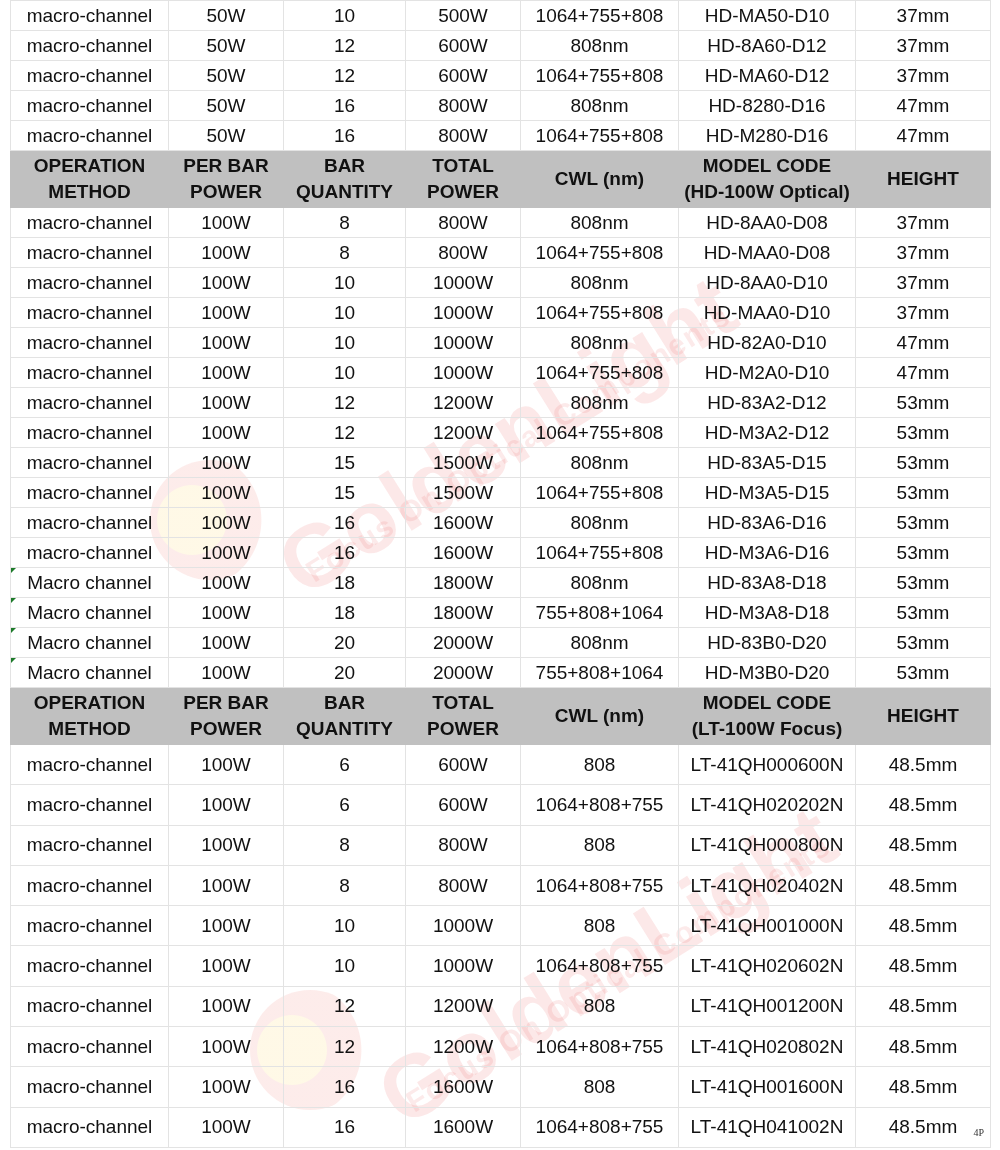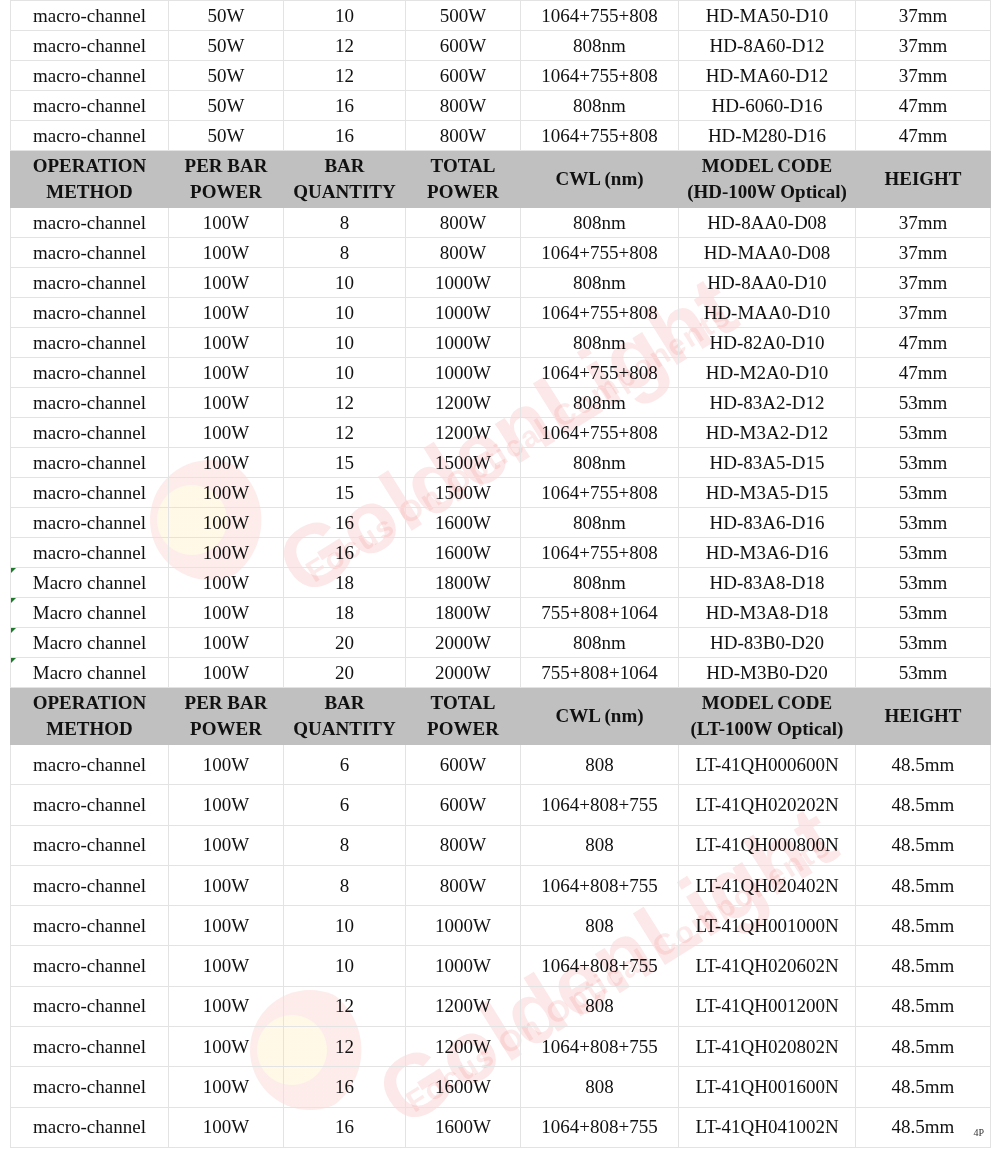--- a/index.html
+++ b/index.html
@@ -1,19 +1,19 @@
 <!DOCTYPE html>
 <html><head>
 <meta charset="utf-8">
 <style>
   html, body { margin: 0; padding: 0; background: #ffffff; }
   body { width: 1000px; height: 1150px; position: relative; overflow: hidden;
          font-family: "Liberation Sans", sans-serif; color: #111; }
   .sheet { position: absolute; left: 10px; top: 0; width: 980px; }
-  table { border-collapse: collapse; width: 980px; table-layout: fixed; font-family: Liberation Serif, serif; }
+  table { border-collapse: collapse; width: 980px; table-layout: fixed; }
   col.c1 { width: 158px; } col.c2 { width: 115px; } col.c3 { width: 122px; }
   col.c4 { width: 115px; } col.c5 { width: 158px; } col.c6 { width: 177px; } col.c7 { width: 135px; }
   td { border: 1px solid #e3e3e3; text-align: center; vertical-align: middle;
        font-size: 19px; padding: 0; white-space: nowrap; position: relative; }
   tr.r30 td { height: 29px; }
   tr.r40 td { height: 39.3px; }
   tr.hdr td { background: #c0c0c0; font-weight: bold; font-size: 19px; line-height: 26px;
               height: 56px; border-color: #c0c0c0; }
   .tick { position: absolute; left: 0; top: 0; width: 0; height: 0;
           border-top: 5px solid #1d7a2a; border-right: 5px solid transparent; }
@@ -79,21 +79,21 @@
           <td>1064+755+808</td>
           <td>HD-MA60-D12</td>
           <td>37mm</td>
         </tr>
         <tr class="r30">
           <td>macro-channel</td>
           <td>50W</td>
           <td>16</td>
           <td>800W</td>
           <td>808nm</td>
-          <td>HD-6060-D16</td>
+          <td>HD-8280-D16</td>
           <td>47mm</td>
         </tr>
         <tr class="r30">
           <td>macro-channel</td>
           <td>50W</td>
           <td>16</td>
           <td>800W</td>
           <td>1064+755+808</td>
           <td>HD-M280-D16</td>
           <td>47mm</td>
@@ -285,21 +285,21 @@
             <div>BAR</div>
             <div>QUANTITY</div>
           </td>
       <td>
             <div>TOTAL</div>
             <div>POWER</div>
           </td>
       <td>CWL (nm)</td>
       <td>
             <div>MODEL CODE</div>
-            <div>(LT-100W Optical)</div>
+            <div>(LT-100W Focus)</div>
           </td>
       <td>HEIGHT</td>
     </tr>
   </tbody>
   <tbody id="sec3">
         <tr class="r40">
           <td>macro-channel</td>
           <td>100W</td>
           <td>6</td>
           <td>600W</td>

